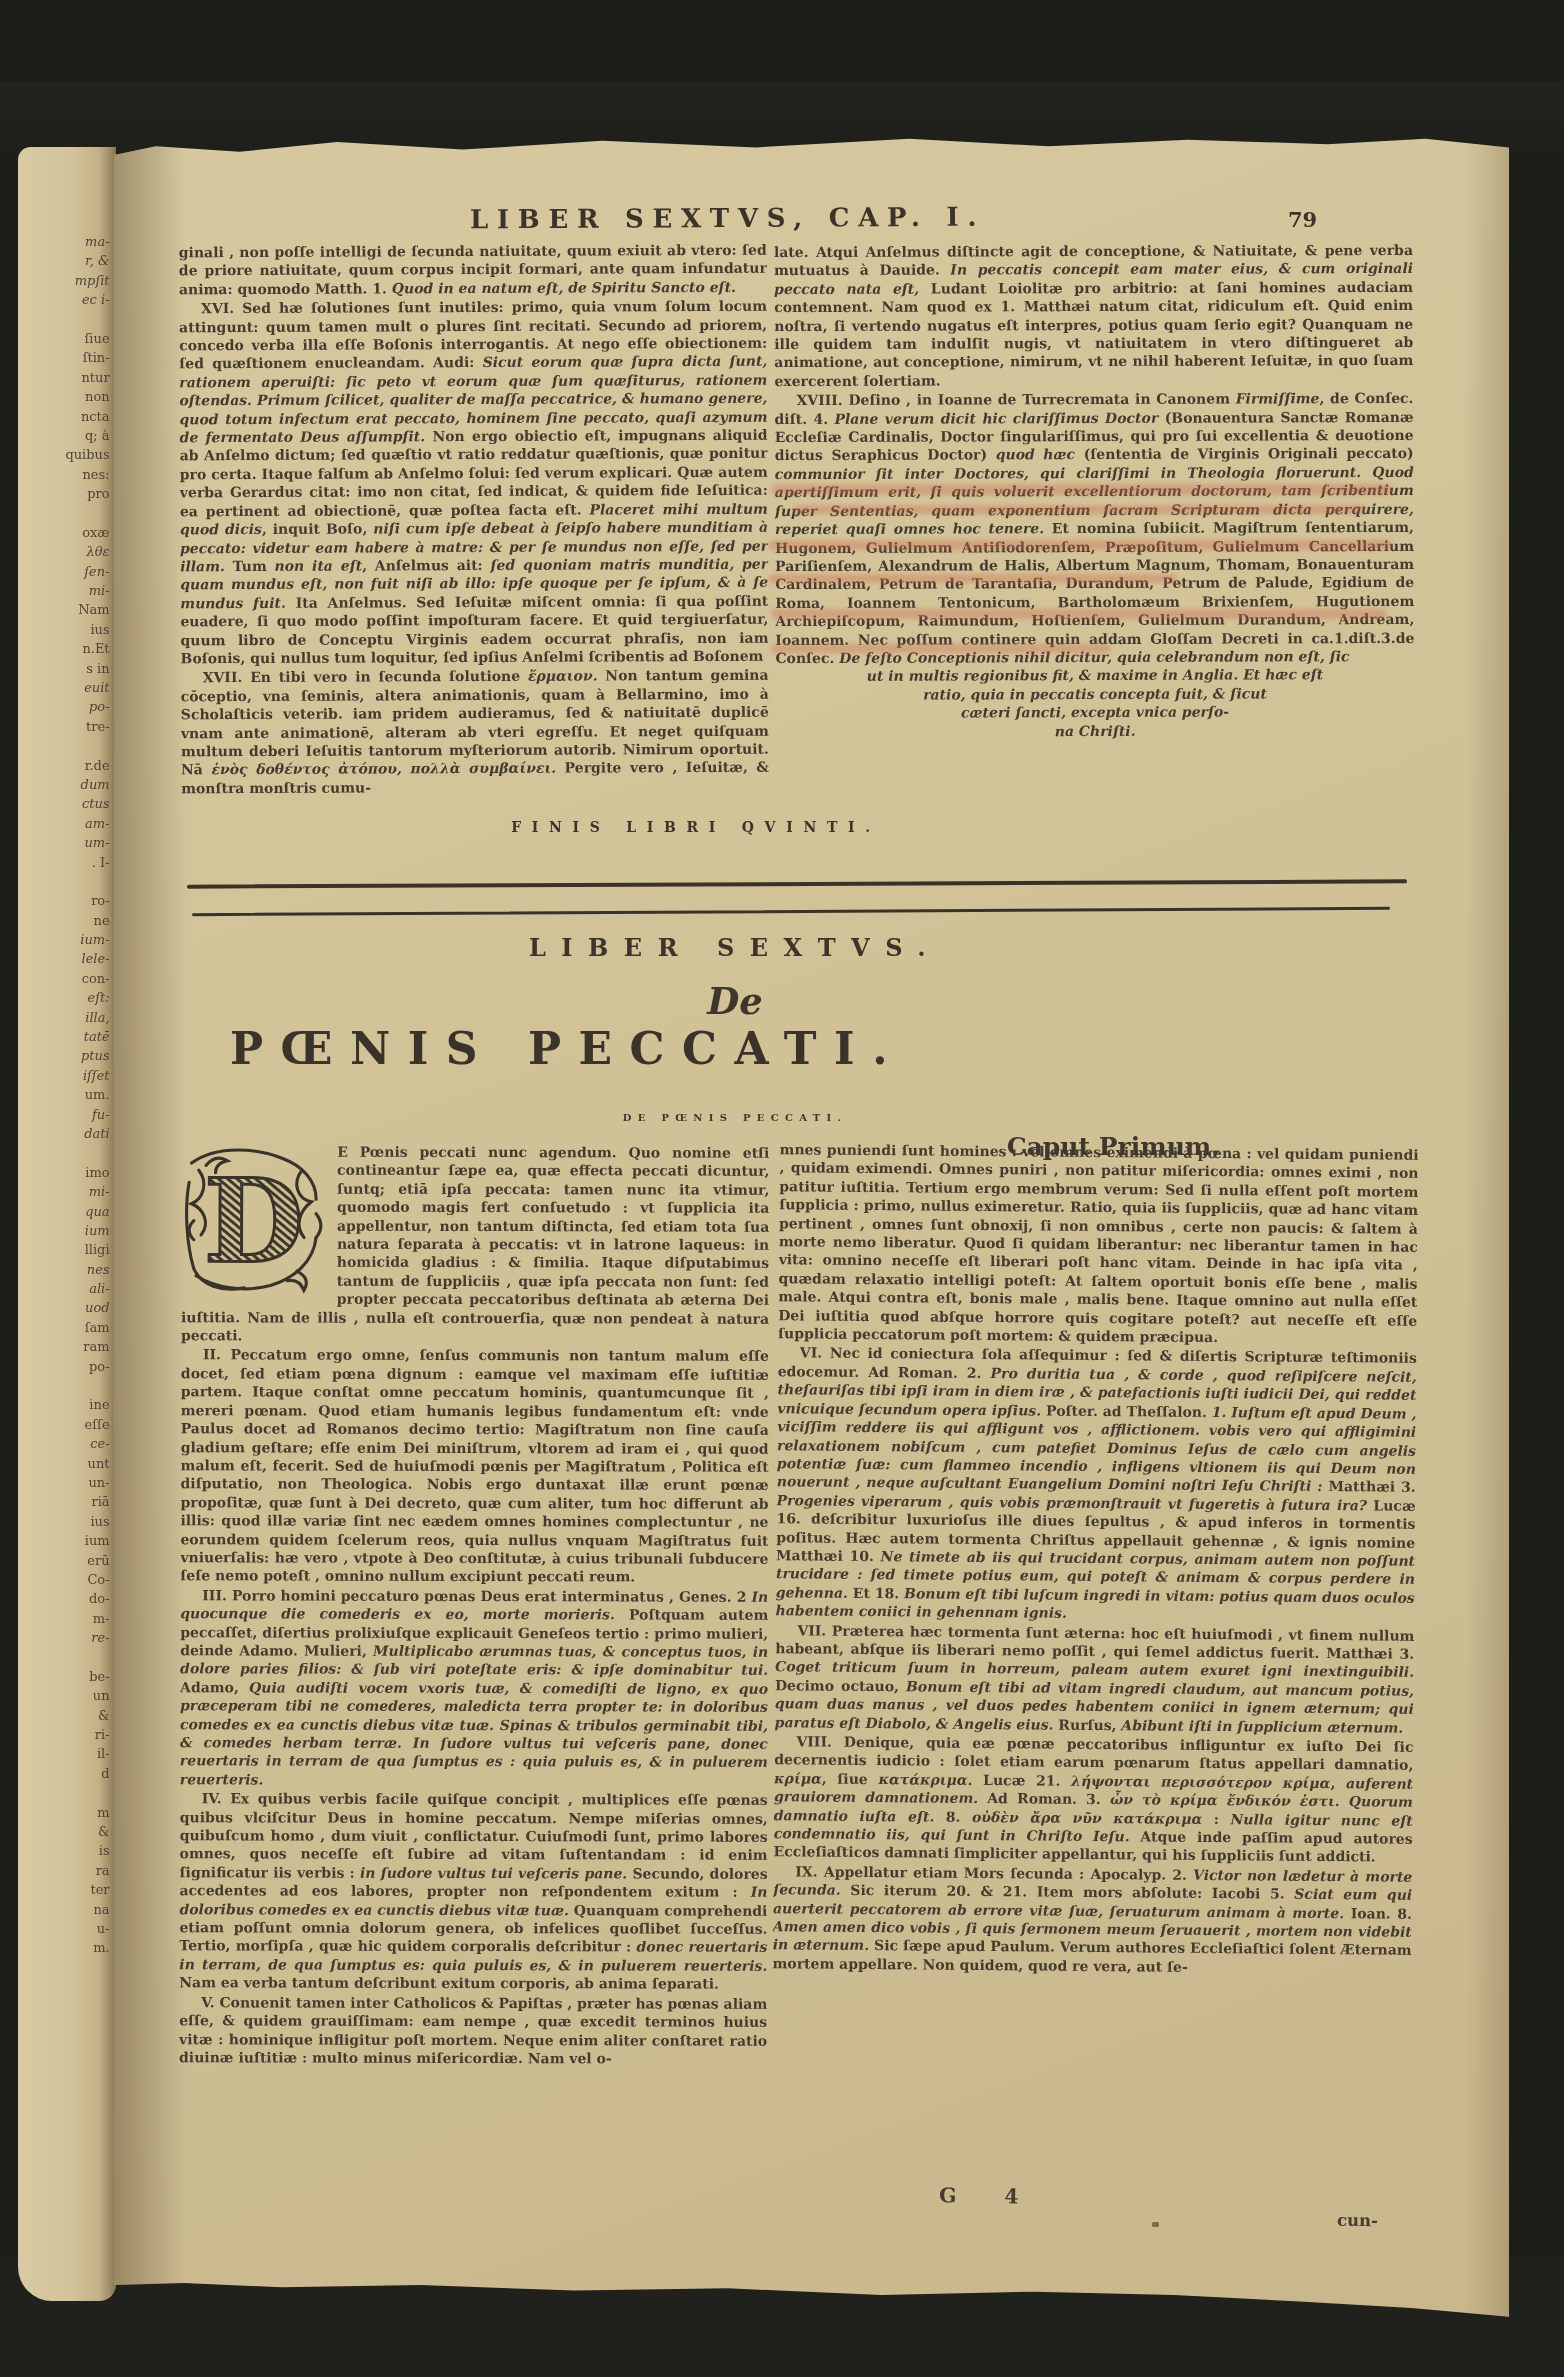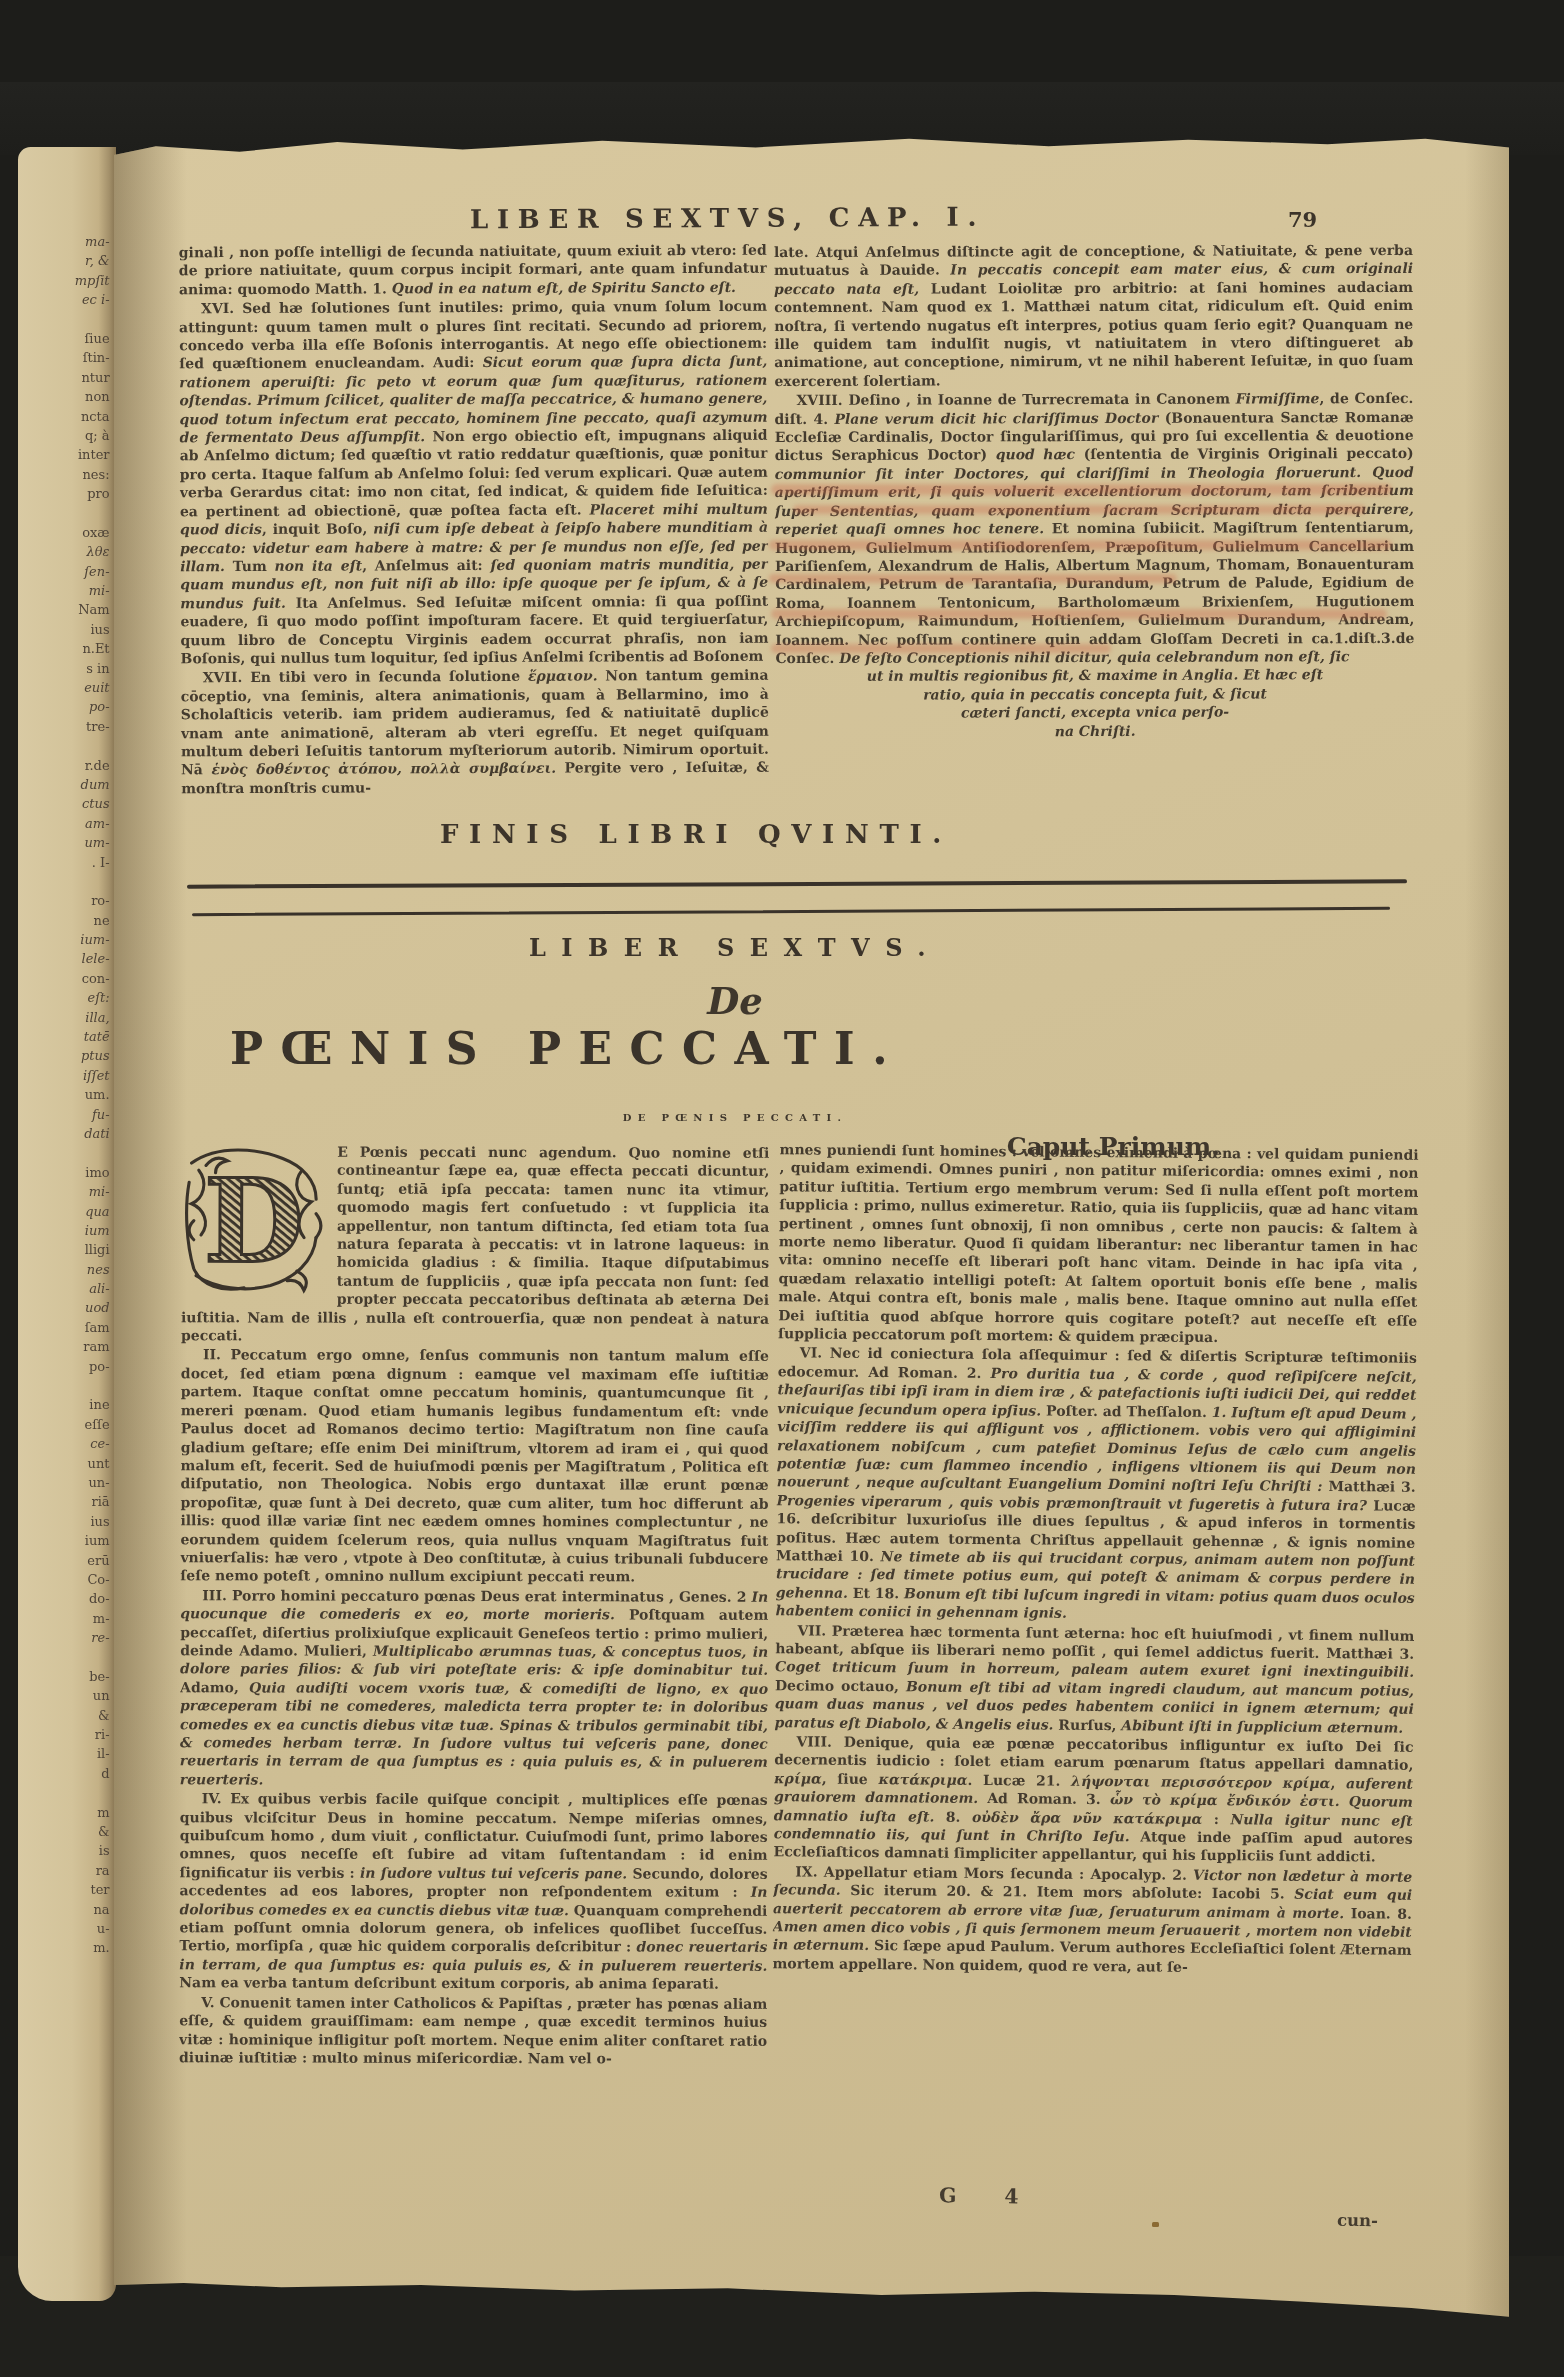--- a/index.html
+++ b/index.html
@@ -40,21 +40,21 @@
   .p1-left{left:66px;top:111px;width:588px;height:585px;transform:rotate(-.25deg);}
   .p1-right{left:661px;top:111px;width:639px;height:611px;transform:rotate(-.2deg);}
   .p2-left{left:66px;top:1012px;width:588px;height:1131px;transform:rotate(.15deg);}
   .p2-right{left:661px;top:1012px;width:639px;height:1082px;transform:rotate(.5deg);}
   .i{font-style:italic;}
   .g{font-style:italic;}
   .tail{text-align:center;font-style:italic;}
   .tail div{line-height:18.4px;}
 
   .finis{position:absolute;left:97px;top:688px;width:970px;text-align:center;
-      font-size:26px;letter-spacing:10.7px;color:#3c342a;}
+      font-size:14px;letter-spacing:10.7px;color:#3c342a;}
   .rule{position:absolute;background:#39322a;border-radius:1.9px;}
   .rule1{left:73px;top:751px;width:1220px;height:3.9px;transform:rotate(-.25deg);}
   .rule2{left:78px;top:779px;width:1198px;height:3.4px;transform:rotate(-.3deg);}
 
   .h-book{position:absolute;left:136px;top:802px;width:970px;text-align:center;
       font-size:24px;letter-spacing:15.5px;color:#3c342a;}
   .h-de{position:absolute;left:136px;top:848px;width:970px;text-align:center;
       font-size:37px;font-style:italic;color:#3f372c;}
   .h-main{position:absolute;left:116px;top:892px;width:1009px;text-align:left;
       font-size:44px;letter-spacing:17.5px;color:#3a332a;}
@@ -85,21 +85,21 @@
         <div class="frag it">r, &amp;</div>
         <div class="frag it">mpſit</div>
         <div class="frag it">ec i-</div>
         <div class="frag"></div>
         <div class="frag">ſiue</div>
         <div class="frag">ſtin-</div>
         <div class="frag">ntur</div>
         <div class="frag">non</div>
         <div class="frag">ncta</div>
         <div class="frag">q; à</div>
-        <div class="frag">inter</div>
+        <div class="frag">quibus</div>
         <div class="frag">nes:</div>
         <div class="frag">pro</div>
         <div class="frag"></div>
         <div class="frag">oxæ</div>
         <div class="frag it">λθε</div>
         <div class="frag it">ſen-</div>
         <div class="frag it">mi-</div>
         <div class="frag">Nam</div>
         <div class="frag">ius</div>
         <div class="frag">n.Et</div>

